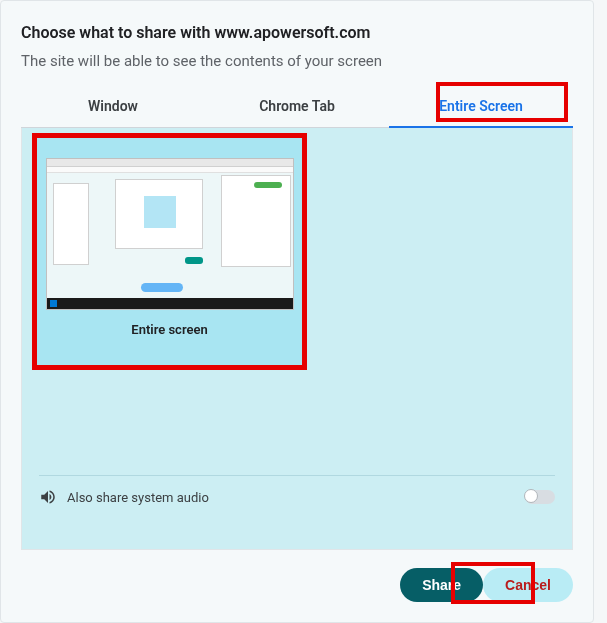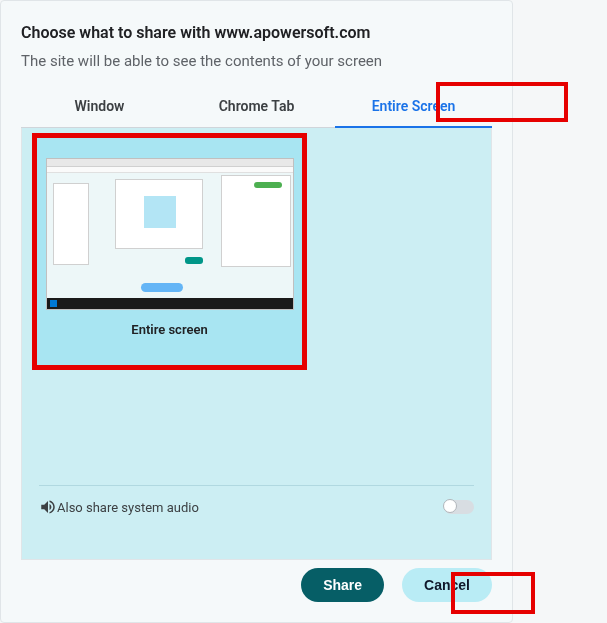--- a/index.html
+++ b/index.html
@@ -11,21 +11,21 @@
       font-family: -apple-system, BlinkMacSystemFont, "Segoe UI", Roboto, Arial, sans-serif;
       background: #f5f7f8;
       width: 607px;
       height: 623px;
       overflow: hidden;
     }
     .dialog {
       background: #f5f9fa;
       border: 1px solid #e0e5e8;
       border-radius: 4px;
-      width: 513px;
+      width: 594px;
       height: 623px;
       padding: 22px 20px 20px 20px;
       position: relative;
       display: flex;
       flex-direction: column;
     }
     .title {
       font-size: 16px;
       font-weight: 600;
       color: #202124;
@@ -195,20 +195,21 @@
     }
     .audio-row {
       position: absolute;
       left: 17px;
       right: 17px;
       bottom: 43px;
       border-top: 1px solid #b0d8e0;
       padding-top: 12px;
       display: flex;
       align-items: center;
+      gap: 10px;
     }
     .audio-label {
       font-size: 13px;
       color: #3c4043;
       flex: 1;
     }
     .sound-icon {
       width: 18px;
       height: 18px;
       color: #3c4043;
@@ -227,39 +228,39 @@
       background: #ffffff;
       border: 1px solid #b0b5ba;
       border-radius: 50%;
       position: absolute;
       top: -1px;
       left: -1px;
     }
     .footer {
       display: flex;
       justify-content: flex-end;
-      gap: 18px;
-      padding-top: 8px;
+      gap: 0;
+      padding-top: 18px;
       position: relative;
     }
     .btn {
       padding: 9px 22px;
       border-radius: 20px;
       font-size: 14px;
       font-weight: 600;
       border: none;
       cursor: pointer;
     }
     .btn-share {
       background: #065e66;
       color: #ffffff;
     }
     .btn-cancel {
       background: #b9ecf5;
-      color: #0f172a;
+      color: #b91c1c;
     }
     .share-highlight {
       position: absolute;
       top: 12px;
       left: 430px;
       width: 84px;
       height: 42px;
       border: 4px solid #e60000;
       pointer-events: none;
     }

